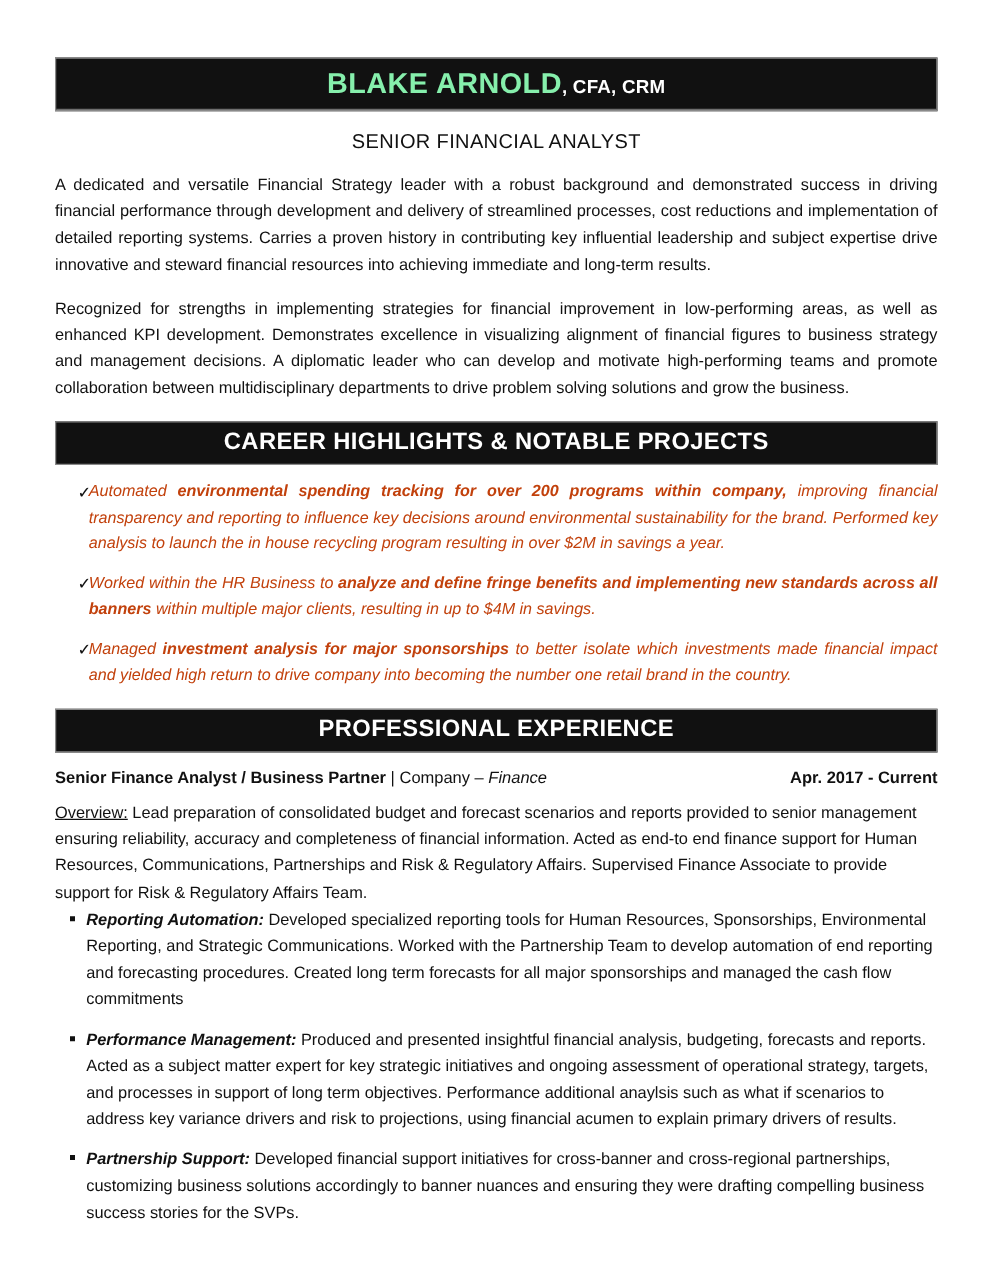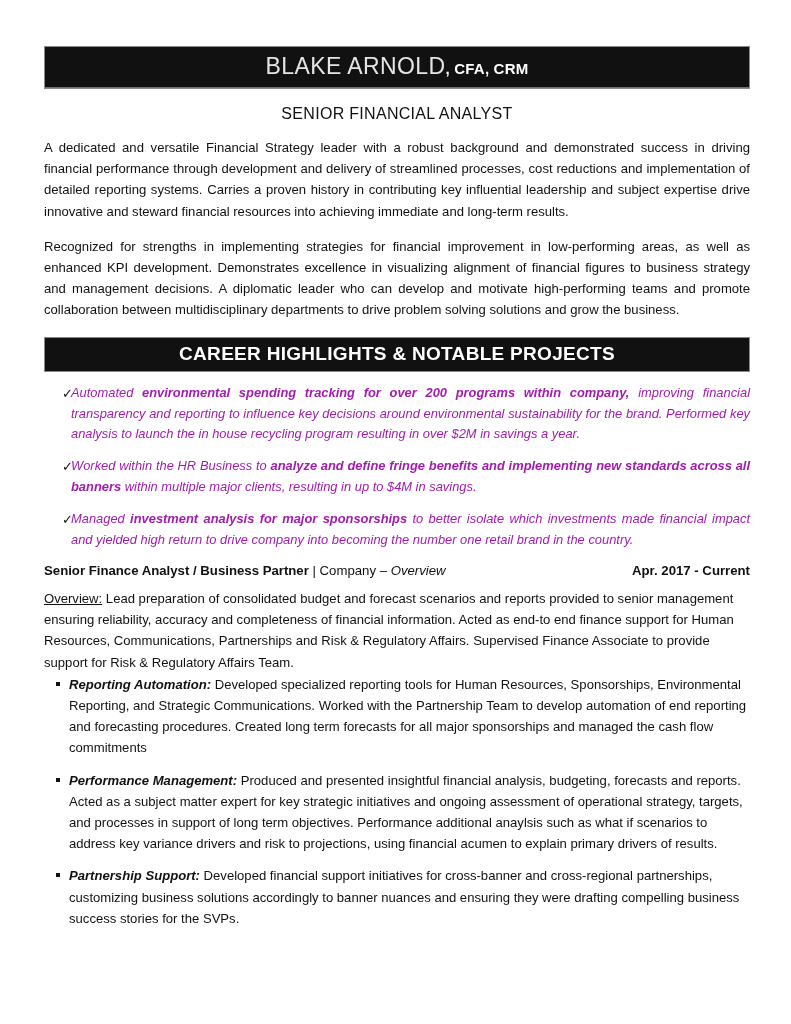--- a/index.html
+++ b/index.html
@@ -34,23 +34,23 @@
     border: 1px solid #8a8a8a;
     box-sizing: border-box;
     width: 100%;
   }
   .name-band {
     text-align: center;
     padding: 6px 8px 7px 8px;
     border-bottom: 1px solid #6f6f6f;
   }
   .name-main {
-    color: #e5e5e5;
+    color: #86efac;
     font-size: 23px;
-    font-weight: normal;
+    font-weight: bold;
     letter-spacing: 0.4px;
   }
   .name-creds {
     color: #ffffff;
     font-size: 15px;
     font-weight: bold;
     letter-spacing: 0.2px;
   }
   .contact-band {
     text-align: center;
@@ -118,21 +118,21 @@
     font-size: 13px;
     line-height: 1.62;
     color: #111111;
   }
   .check-text {
     flex: 1 1 auto;
     font-size: 12.9px;
     line-height: 1.62;
     font-style: italic;
     text-align: justify;
-    color: #a21caf;
+    color: #c2410c;
   }
   .check-text b { font-weight: bold; font-style: italic; }
 
   
   .job-head {
     display: flex;
     justify-content: space-between;
     align-items: baseline;
     margin-top: 12px;
   }
@@ -222,23 +222,26 @@
       <div class="check-item">
         <div class="check-mark">✓</div>
         <div class="check-text"><span>Worked within the HR Business to </span><b>analyze and define fringe benefits and implementing new standards across all banners</b><span> within multiple major clients, resulting in up to $4M in savings.</span></div>
       </div>
       <div class="check-item">
         <div class="check-mark">✓</div>
         <div class="check-text"><span>Managed </span><b>investment analysis for major sponsorships</b><span> to better isolate which investments made financial impact and yielded high return to drive company into becoming the number one retail brand in the country.</span></div>
       </div>
     </div>
 
+    <div class="section-bar">
+      <span class="section-bar-text">PROFESSIONAL EXPERIENCE</span>
+    </div>
 
     <div class="job-head">
-      <div class="job-left"><span class="job-title">Senior Finance Analyst / Business Partner</span><span class="job-sep"> | </span><span class="job-company">Company – </span><span class="job-location">Overview</span></div>
+      <div class="job-left"><span class="job-title">Senior Finance Analyst / Business Partner</span><span class="job-sep"> | </span><span class="job-company">Company – </span><span class="job-location">Finance</span></div>
       <div class="job-dates">Apr. 2017 - Current</div>
     </div>
 
     <div class="overview"><u>Overview:</u><span> Lead preparation of consolidated budget and forecast scenarios and reports provided to senior management ensuring reliability, accuracy and completeness of financial information. Acted as end-to end finance support for Human Resources, Communications, Partnerships and Risk &amp; Regulatory Affairs. Supervised Finance Associate to provide support for Risk &amp; Regulatory Affairs Team.</span></div>
 
     <div class="sq-list">
       <div class="sq-item">
         <div class="sq-mark"><span class="sq-dot"></span></div>
         <div class="sq-text left"><span class="sq-label">Reporting Automation:</span><span> Developed specialized reporting tools for Human Resources, Sponsorships, Environmental Reporting, and Strategic Communications. Worked with the Partnership Team to develop automation of end reporting and forecasting procedures. Created long term forecasts for all major sponsorships and managed the cash flow commitments</span></div>
       </div>

